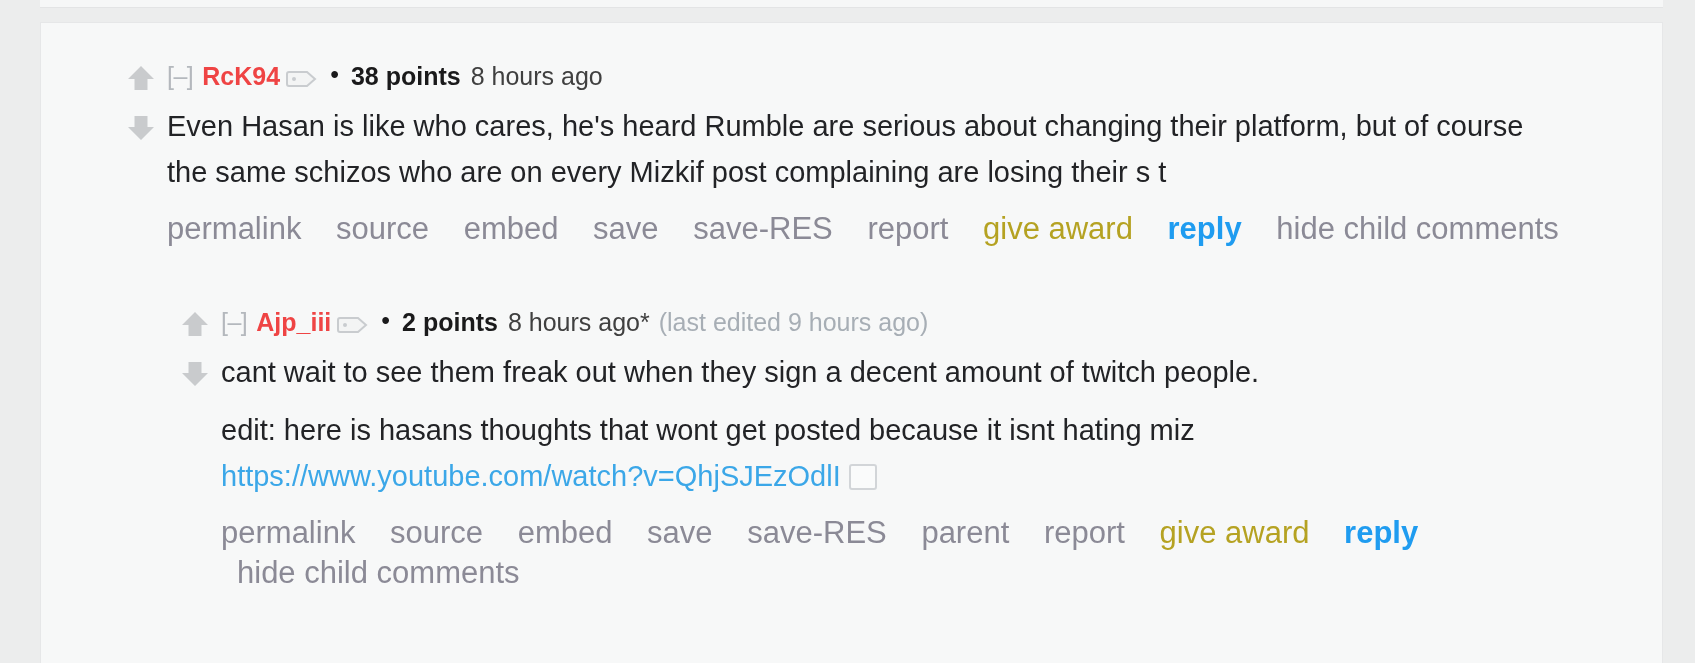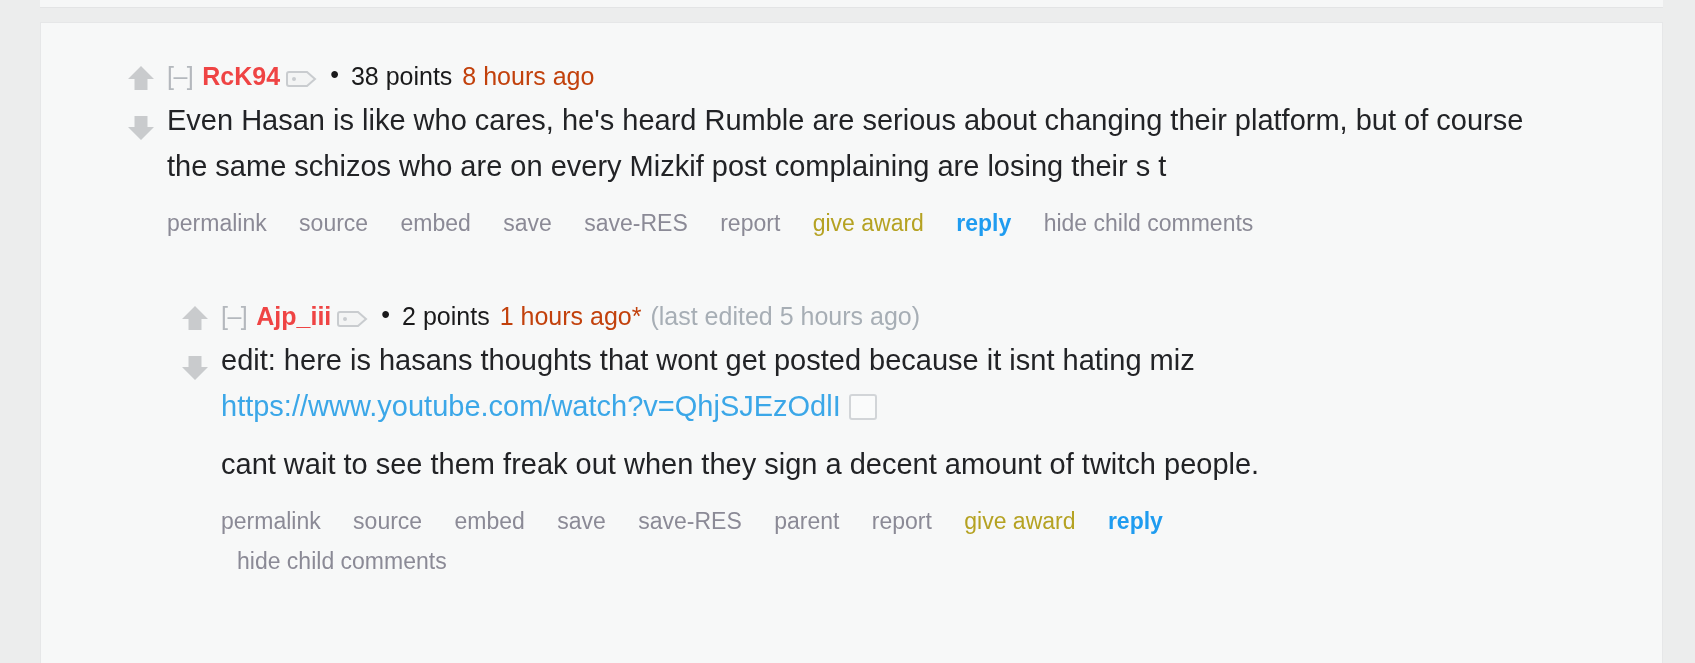--- a/index.html
+++ b/index.html
@@ -100,33 +100,33 @@
   .dot {
     color: #1a1a1b;
     margin: 0 12px 0 4px;
     font-size: 25px;
     line-height: 1;
     position: relative;
     top: -2px;
   }
   .points {
     color: #1a1a1b;
-    font-weight: normal;
+    font-weight: bold;
     margin-right: 10px;
   }
-  .timeago { color: #c2410c; }
+  .timeago { color: #404040; }
   .edited  { color: #a7aeb5; margin-left: 9px; }
 
   
   .md {
     font-size: 29px;
     line-height: 46px;
     color: #222326;
     max-width: 1390px;
-    margin-top: 6px;
+    margin-top: 12px;
   }
   .md p { margin: 0 0 0 0; }
   .md p + p { margin-top: 12px; }
   .child .md { max-width: 1320px; }
 
   .link {
     color: #3ba7e8;
     text-decoration: none;
     cursor: pointer;
   }
@@ -137,21 +137,21 @@
     border: 2px solid #d2d5d8;
     border-radius: 3px;
     background: #fafbfb;
     vertical-align: -4px;
     margin-left: 8px;
     cursor: pointer;
   }
 
   
   .actions {
-    font-size: 23px;
+    font-size: 31px;
     line-height: 40px;
     color: #8b8a96;
     margin-top: 14px;
     max-width: 1420px;
   }
   .actions .a {
     margin-right: 26px;
     cursor: pointer;
     white-space: nowrap;
   }
@@ -240,31 +240,31 @@
           <span class="collapse">[–]</span>
           <span class="username">Ajp_iii</span>
           <span class="tag-icon">
             <svg width="32" height="22" viewBox="0 0 32 22" aria-hidden="true">
               <path d="M3 4 h18 l8 7 -8 7 H3 a2 2 0 0 1 -2 -2 V6 a2 2 0 0 1 2 -2 z" fill="#f3f4f4" stroke="#c9cccf" stroke-width="2"></path>
               <circle cx="8" cy="11" r="2" fill="#c9cccf"></circle>
             </svg>
           </span>
           <span class="dot">•</span>
           <span class="points">2 points</span>
-          <span class="timeago">1 hours ago*</span>
-          <span class="edited">(last edited 5 hours ago)</span>
+          <span class="timeago">8 hours ago*</span>
+          <span class="edited">(last edited 9 hours ago)</span>
         </div>
 
         <div class="md">
+          <p>cant wait to see them freak out when they sign a decent amount of twitch people.</p>
           <p>
             <span>edit: here is hasans thoughts that wont get posted because it isnt hating miz</span>
             <br>
             <a class="link">https://www.youtube.com/watch?v=QhjSJEzOdlI</a><span class="expando"></span>
           </p>
-          <p>cant wait to see them freak out when they sign a decent amount of twitch people.</p>
         </div>
 
         <div class="actions">
           <span class="actions-wrap">
             <span class="a">permalink</span>
             <span class="a">source</span>
             <span class="a">embed</span>
             <span class="a">save</span>
             <span class="a">save-RES</span>
             <span class="a">parent</span>

